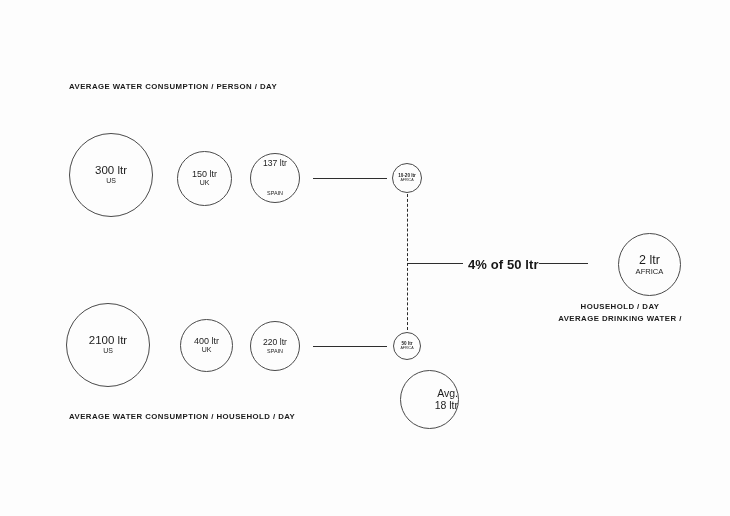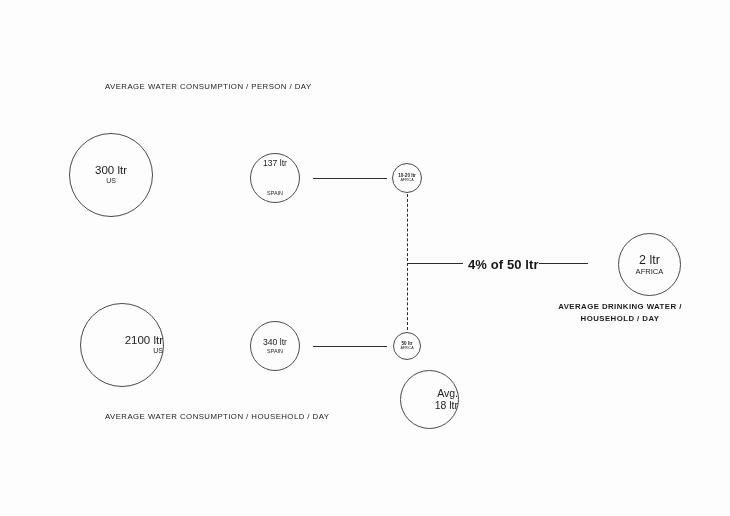--- a/index.html
+++ b/index.html
@@ -14,26 +14,25 @@
     background: #fdfdfd;
     overflow: hidden;
     font-family: "Liberation Sans", sans-serif;
     color: #1c1c1c;
     -webkit-font-smoothing: antialiased;
   }
 
   
   .caption {
     position: absolute;
-    font-weight: normal;
+    font-weight: bold;
     font-size: 7.8px;
     letter-spacing: 0.45px;
     color: #1a1a1a;
     white-space: nowrap;
-    margin-left: 36px;
   }
   .caption-right {
     position: absolute;
     font-weight: bold;
     font-size: 7.8px;
     letter-spacing: 0.45px;
     color: #1a1a1a;
     text-align: center;
     line-height: 1.5;
   }
@@ -103,20 +102,24 @@
 
 <div id="canvas">
 
   <div class="caption" style="left:69px; top:82px;">AVERAGE WATER CONSUMPTION  / PERSON / DAY</div>
 
   <div class="bubble sz-xl" style="left:69px; top:133px; width:84px; height:84px;">
     <span class="value">300 ltr</span>
     <span class="region">US</span>
   </div>
 
+  <div class="bubble sz-md" style="left:177px; top:151px; width:55px; height:55px;">
+    <span class="value">150 ltr</span>
+    <span class="region">UK</span>
+  </div>
 
   <div class="bubble sz-sm" style="left:250px; top:153px; width:50px; height:50px;gap:21px;">
     <span class="value">137 ltr</span>
     <span class="region">SPAIN</span>
   </div>
 
   <div class="hline" style="left:313px; top:178px; width:74px;"></div>
 
   <div class="bubble sz-tiny" style="left:392px; top:163px; width:30px; height:30px;">
     <span class="value">10-20 ltr</span>
@@ -130,32 +133,36 @@
   <div class="link-label" style="left:468px; top:257px;">4% of 50 ltr</div>
 
   <div class="hline" style="left:539px; top:263px; width:49px;"></div>
 
   <div class="bubble sz-lg" style="left:618px; top:233px; width:63px; height:63px;">
     <span class="value">2 ltr</span>
     <span class="region">AFRICA</span>
   </div>
 
   <div class="caption-right" style="left:552px; top:301px; width:136px;">
+    <div>HOUSEHOLD / DAY</div>
     <div>AVERAGE DRINKING WATER /</div>
-    <div>HOUSEHOLD / DAY</div>
   </div>
 
-  <div class="bubble sz-xl" style="left:80px; top:303px; width:84px; height:84px;align-items:flex-end;">
+  <div class="bubble sz-xl" style="left:66px; top:303px; width:84px; height:84px;">
     <span class="value">2100 ltr</span>
     <span class="region">US</span>
   </div>
 
+  <div class="bubble sz-md" style="left:180px; top:319px; width:53px; height:53px;">
+    <span class="value">400 ltr</span>
+    <span class="region">UK</span>
+  </div>
 
   <div class="bubble sz-sm" style="left:250px; top:321px; width:50px; height:50px;">
-    <span class="value">340 ltr</span>
+    <span class="value">220 ltr</span>
     <span class="region">SPAIN</span>
   </div>
 
   <div class="hline" style="left:313px; top:346px; width:74px;"></div>
 
   <div class="bubble sz-tiny" style="left:393px; top:332px; width:28px; height:28px;">
     <span class="value">50 ltr</span>
     <span class="region">AFRICA</span>
   </div>
 

